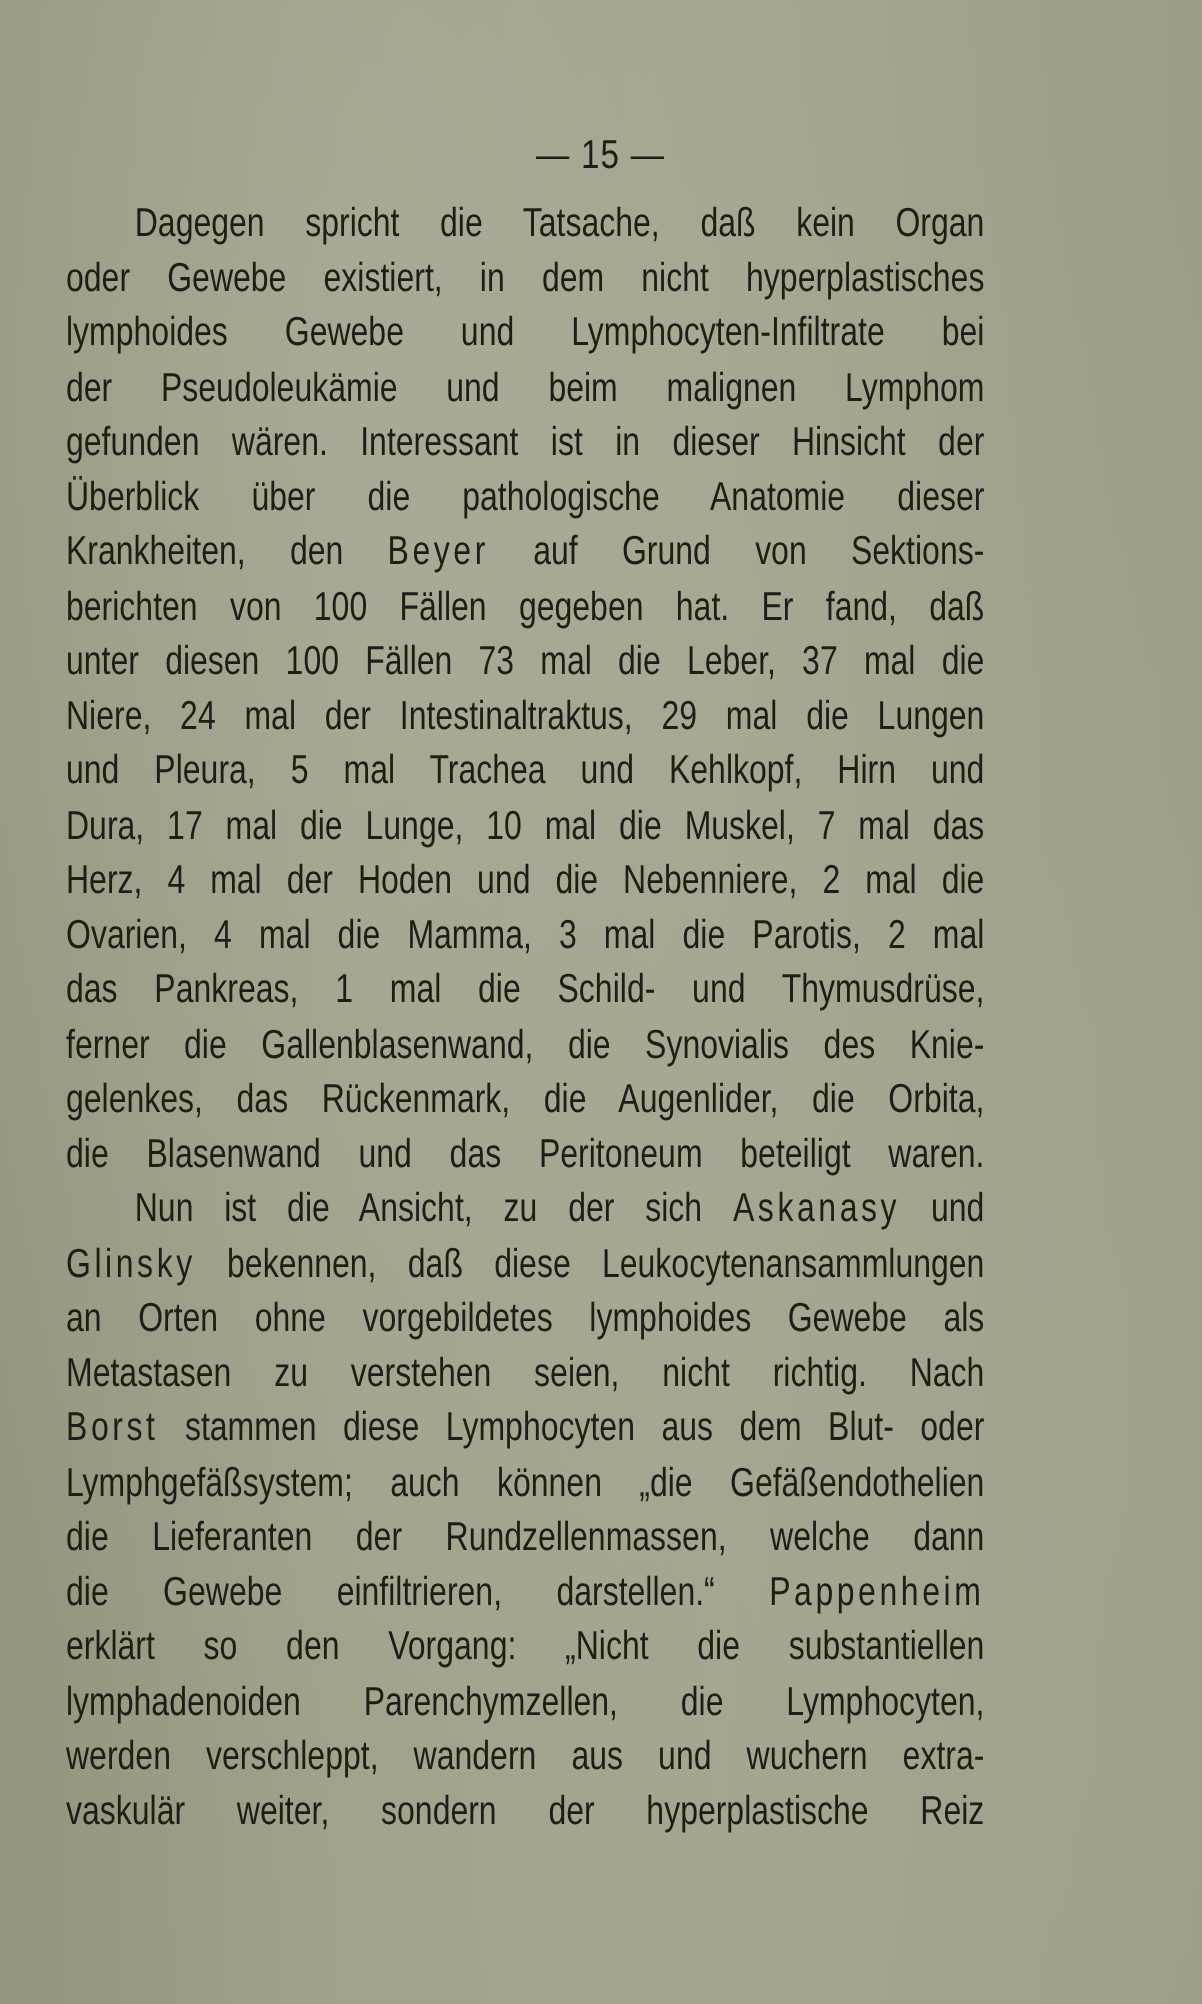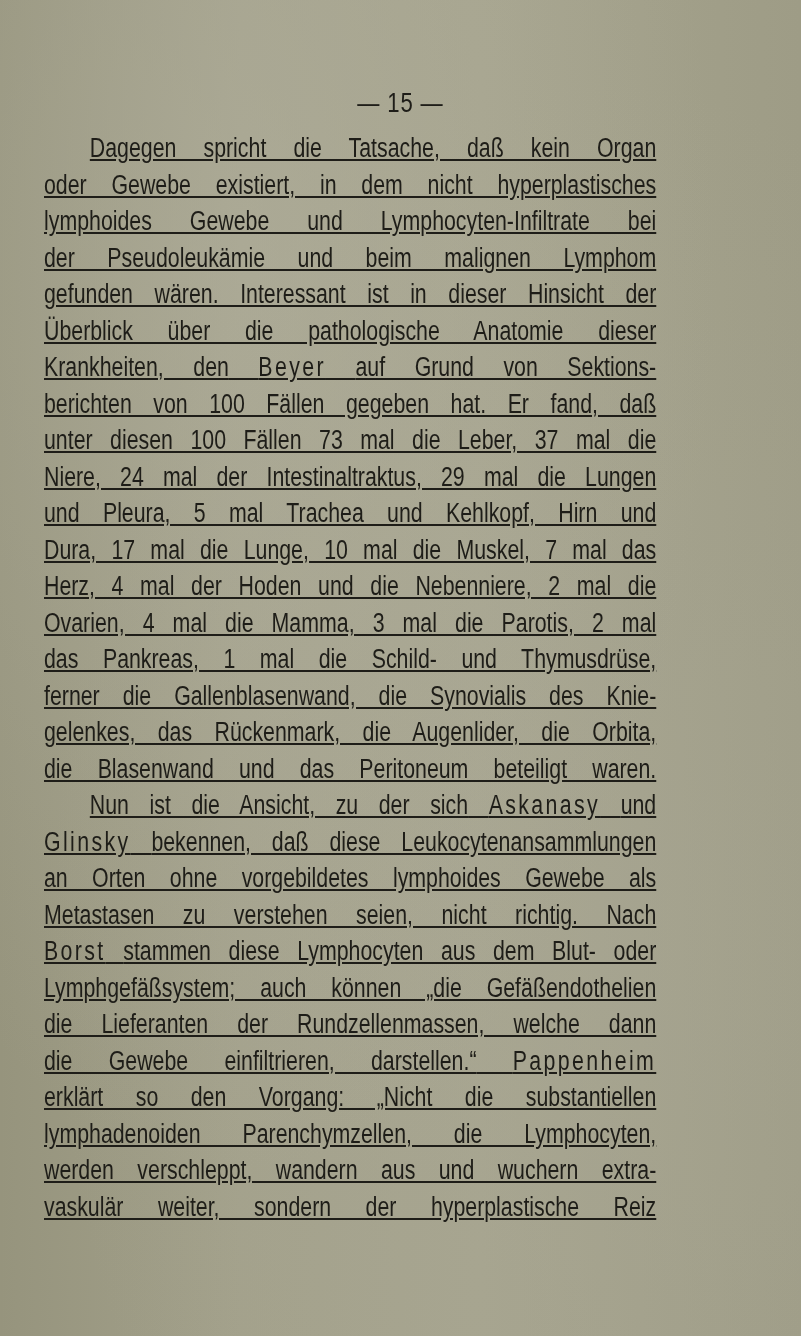--- a/index.html
+++ b/index.html
@@ -35,21 +35,20 @@
       font-size: 27px;
       letter-spacing: 1px;
       transform: scaleX(0.82);
       transform-origin: 400px 0;
     }
     .text-block {
       position: absolute;
       left: 44px;
       top: 130px;
       width: 740px;
-      text-decoration: underline;
     }
     .line {
       display: block;
       height: 36.5px;
       line-height: 36.5px;
       font-size: 27px;
       white-space: nowrap;
       text-align: justify;
       text-align-last: justify;
       transform: scaleX(0.79);

